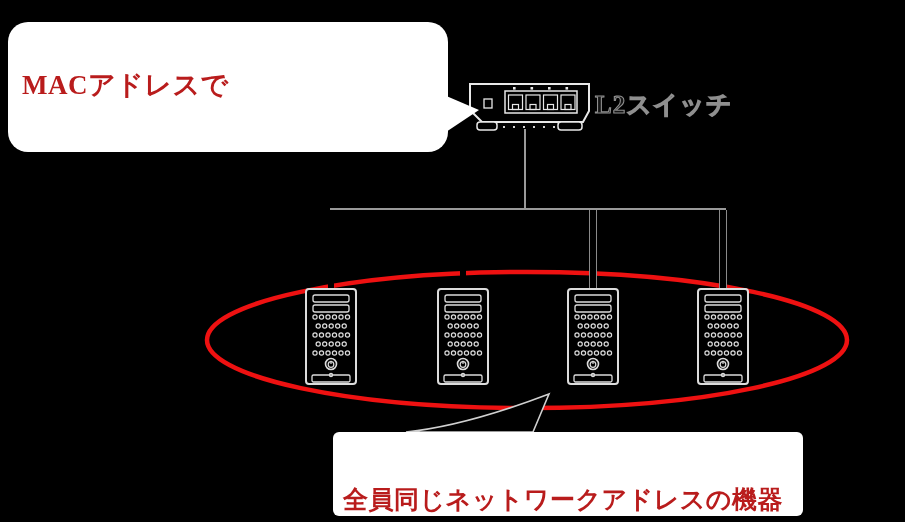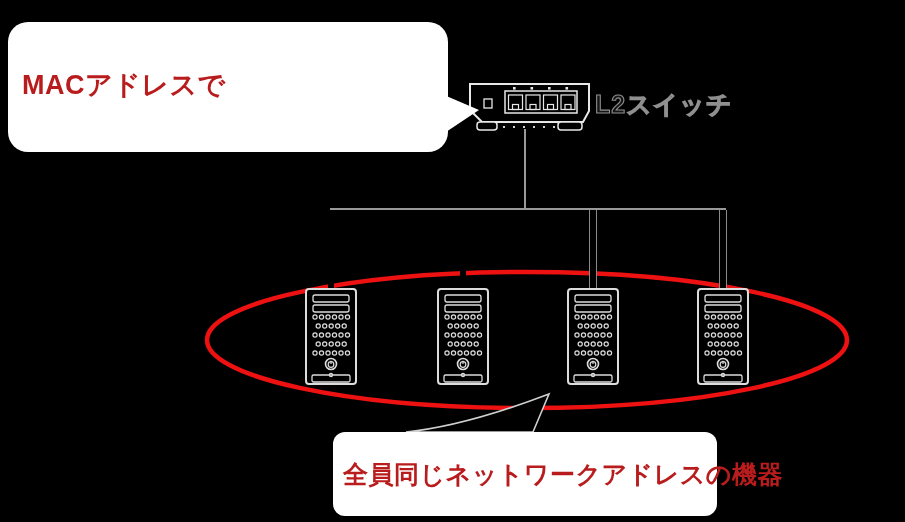--- a/index.html
+++ b/index.html
@@ -1,36 +1,36 @@
 <!DOCTYPE html>
 <html><head>
 <meta charset="utf-8">
 <style>
   html,body{margin:0;padding:0;background:#000;}
   .canvas{
     position:relative;width:905px;height:522px;background:#000;overflow:hidden;
-    font-family:Liberation Sans, sans-serif;
+    font-family:Liberation Serif, serif;
   }
   .abs{position:absolute;}
   
   .bubble{
     position:absolute;background:#fff;color:#b91c1c;
     font-weight:700;
   }
   .bubble-top{
     left:8px;top:22px;width:440px;height:130px;border-radius:20px;
   }
   .bubble-top .line{
     display:block;padding-left:14px;font-size:27px;line-height:46px;
     letter-spacing:.5px;white-space:nowrap;
   }
   .bubble-top .pad{padding-top:40px;}
   .bubble-bottom{
-    left:333px;top:432px;width:384px;height:84px;border-radius:12px;
-    display:flex;align-items:center;
+    left:333px;top:432px;width:470px;height:84px;border-radius:6px;
+    display:flex;align-items:flex-end;
   }
   .bubble-bottom .txt{
     padding-left:10px;font-size:25px;letter-spacing:.5px;white-space:nowrap;
   }
   
   .switch-label{
     left:595px;top:88px;font-size:25px;font-weight:700;letter-spacing:1px;
     color:#141414;-webkit-text-stroke:1.1px #8f8f8f;white-space:nowrap;
   }
   

